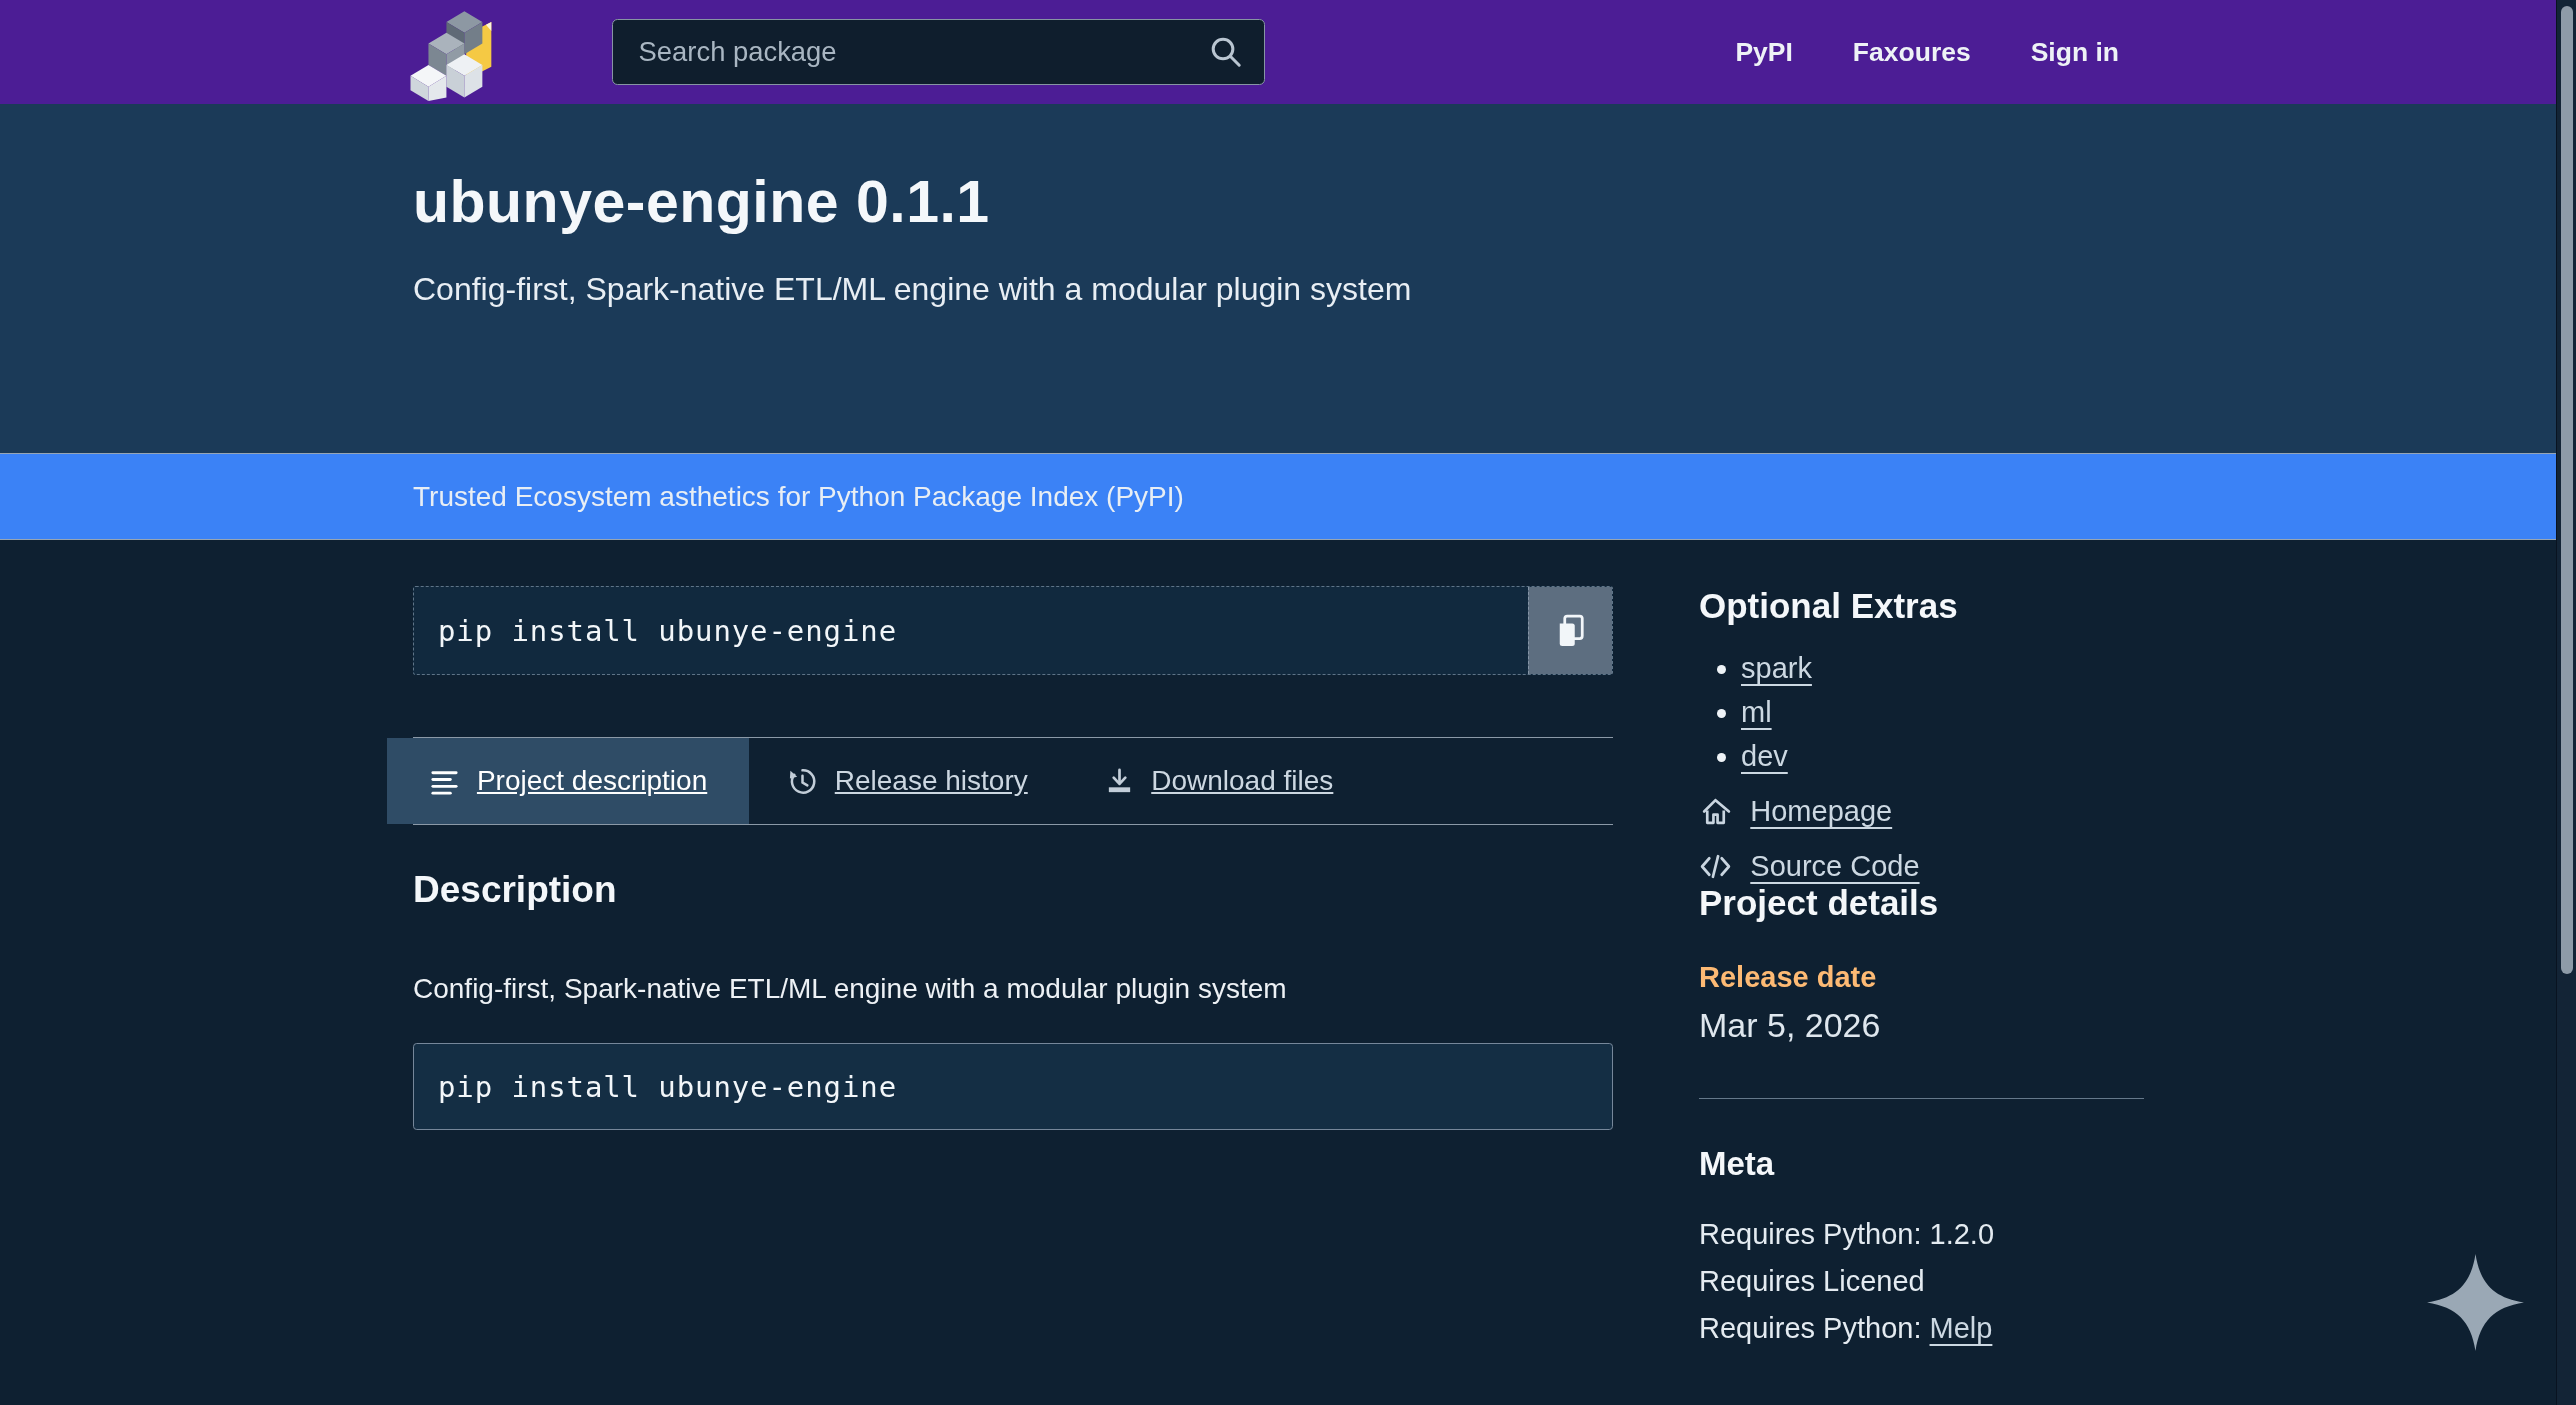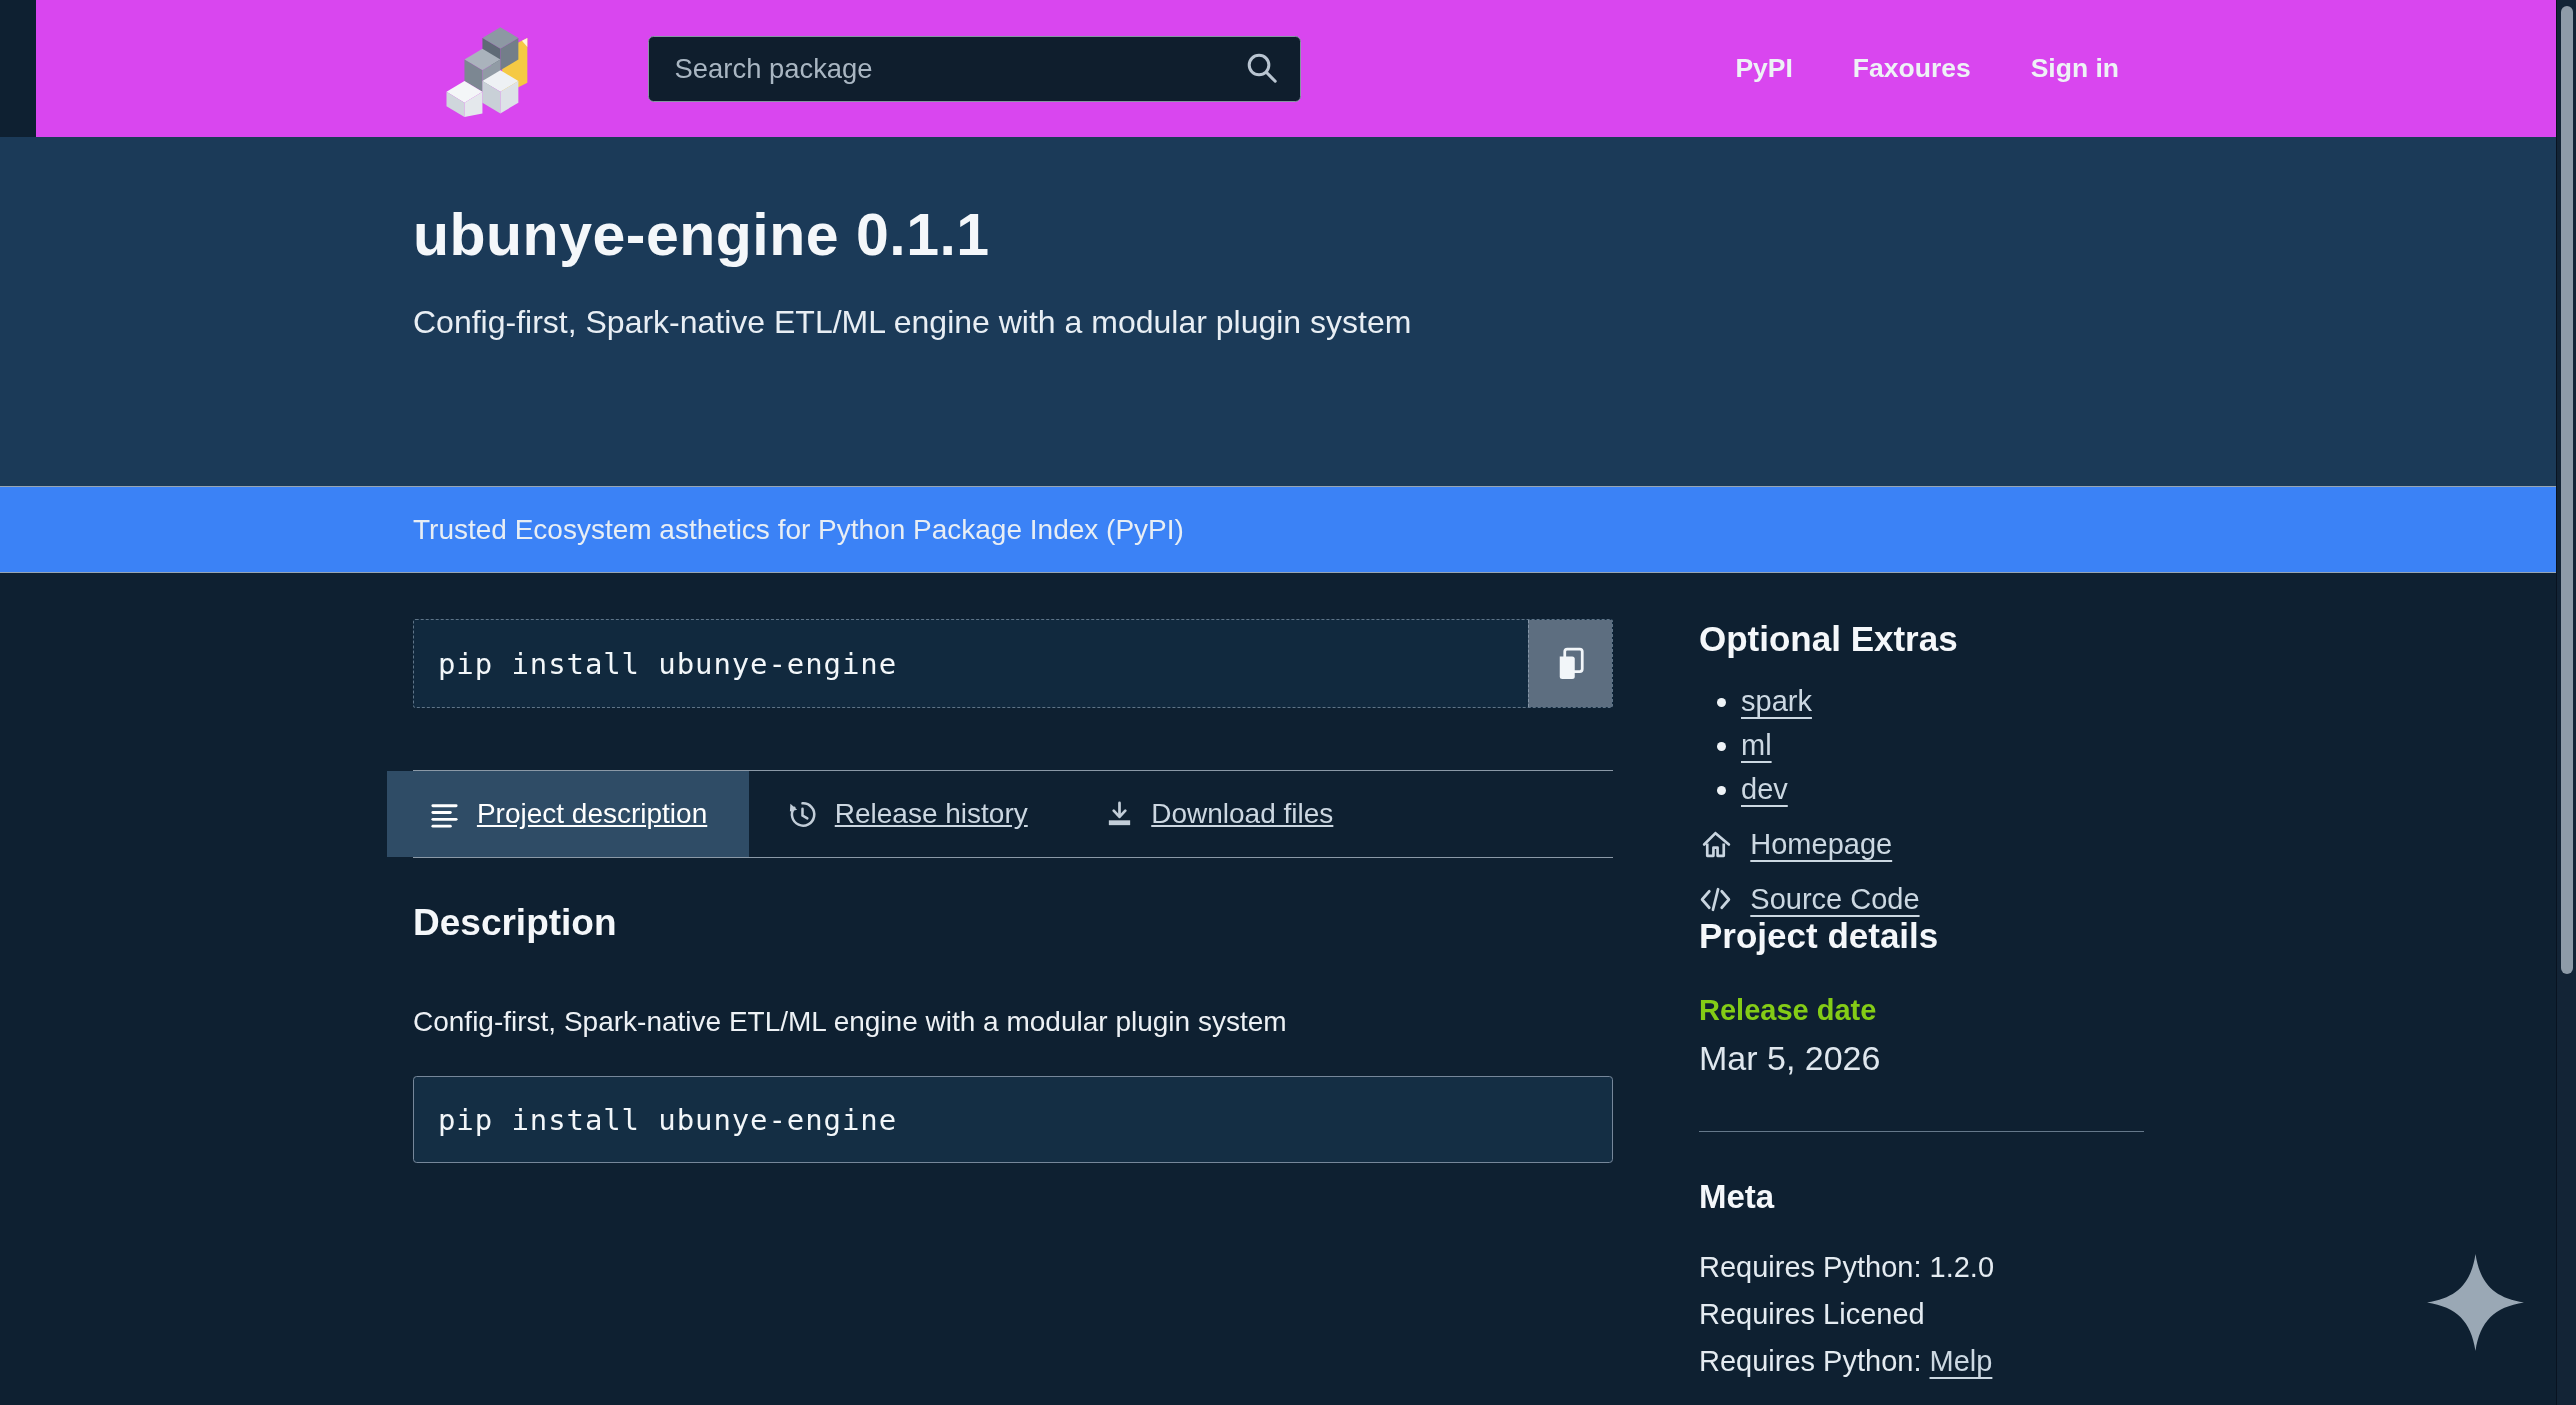--- a/index.html
+++ b/index.html
@@ -1,20 +1,20 @@
 <!DOCTYPE html>
 <html style="font-size:14.6px"><head>
 <meta charset="utf-8">
 <style>
   * { margin:0; padding:0; box-sizing:border-box; }
   body { font-family:"Liberation Sans", sans-serif; background:#0e2031; }
   .page { position:relative; width:2576px; height:1405px; overflow:hidden; background:#0e2031; }
 
   
-  .header { height:137px; background:#d946ef; display:flex; align-items:center;margin-left:36px; }
+  .header { height:104px; background:#4c1d95; display:flex; align-items:center; }
   .header-inner { display:flex; align-items:center; width:100%; padding-left:405px; padding-right:457px; }
   .logo { width:108px; height:97px; flex:0 0 auto; }
   .search-wrap { position:relative; margin-left:99px; width:653px; }
   .search-input { width:100%; height:66px; background:#0f1e2d; border:1.8px solid #8795a3; border-radius:5.5px;
                   color:#e8eef4; font-size:27.4px; padding:0 73px 0 25.6px; outline:none;
                   font-family:"Liberation Sans", sans-serif; }
   .search-input::placeholder { color:#a9b6c2; }
   .search-icon { position:absolute; right:20px; top:14.6px; width:37px; height:37px; }
   .nav { margin-left:auto; display:flex; gap:60px; }
   .nav a { color:#eef2f6; font-size:26.5px; font-weight:bold; text-decoration:none; }
@@ -59,21 +59,21 @@
   
   .side-h2 { font-size:35px; font-weight:bold; color:#f4f7fa; }
   .extras-list { margin:25.6px 0 0 42px; }
   .extras-list li { font-size:29px; color:#eef3f7; margin-bottom:11px; }
   .extras-list li::marker { color:#eef3f7; }
   a.side-link { color:#ccd8e2; font-size:29px; text-decoration:underline; text-underline-offset:6.4px; }
   .icon-row { display:flex; align-items:center; gap:18.3px; margin-top:22px; }
   .icon-row:first-of-type { margin-top:46px; }
   .icon-row svg { width:33px; height:33px; flex:0 0 auto; }
   .proj-details { }
-  .rel-label { margin-top:38px; font-size:29px; font-weight:bold; color:#84cc16; }
+  .rel-label { margin-top:38px; font-size:29px; font-weight:bold; color:#fdba74; }
   .rel-date { margin-top:12.8px; font-size:34px; color:#dfe7ee; }
   .side-hr { margin-top:53px; border:0; border-top:1.8px solid #65788a; }
   .meta-h { margin-top:46px; font-size:33px; font-weight:bold; color:#f4f7fa; }
   .meta-list { margin-top:27.4px; }
   .meta-item { font-size:29px; color:#e4ebf1; line-height:47px; }
   .meta-item a { color:#ccd8e2; text-decoration:underline; text-underline-offset:6.4px; }
 
   
   .sparkle { position:absolute; left:2427px; top:1253px; width:97px; height:99px; cursor:pointer; }
   .scrollbar { position:absolute; right:0; top:0; width:20px; height:1405px; background:#132436;

